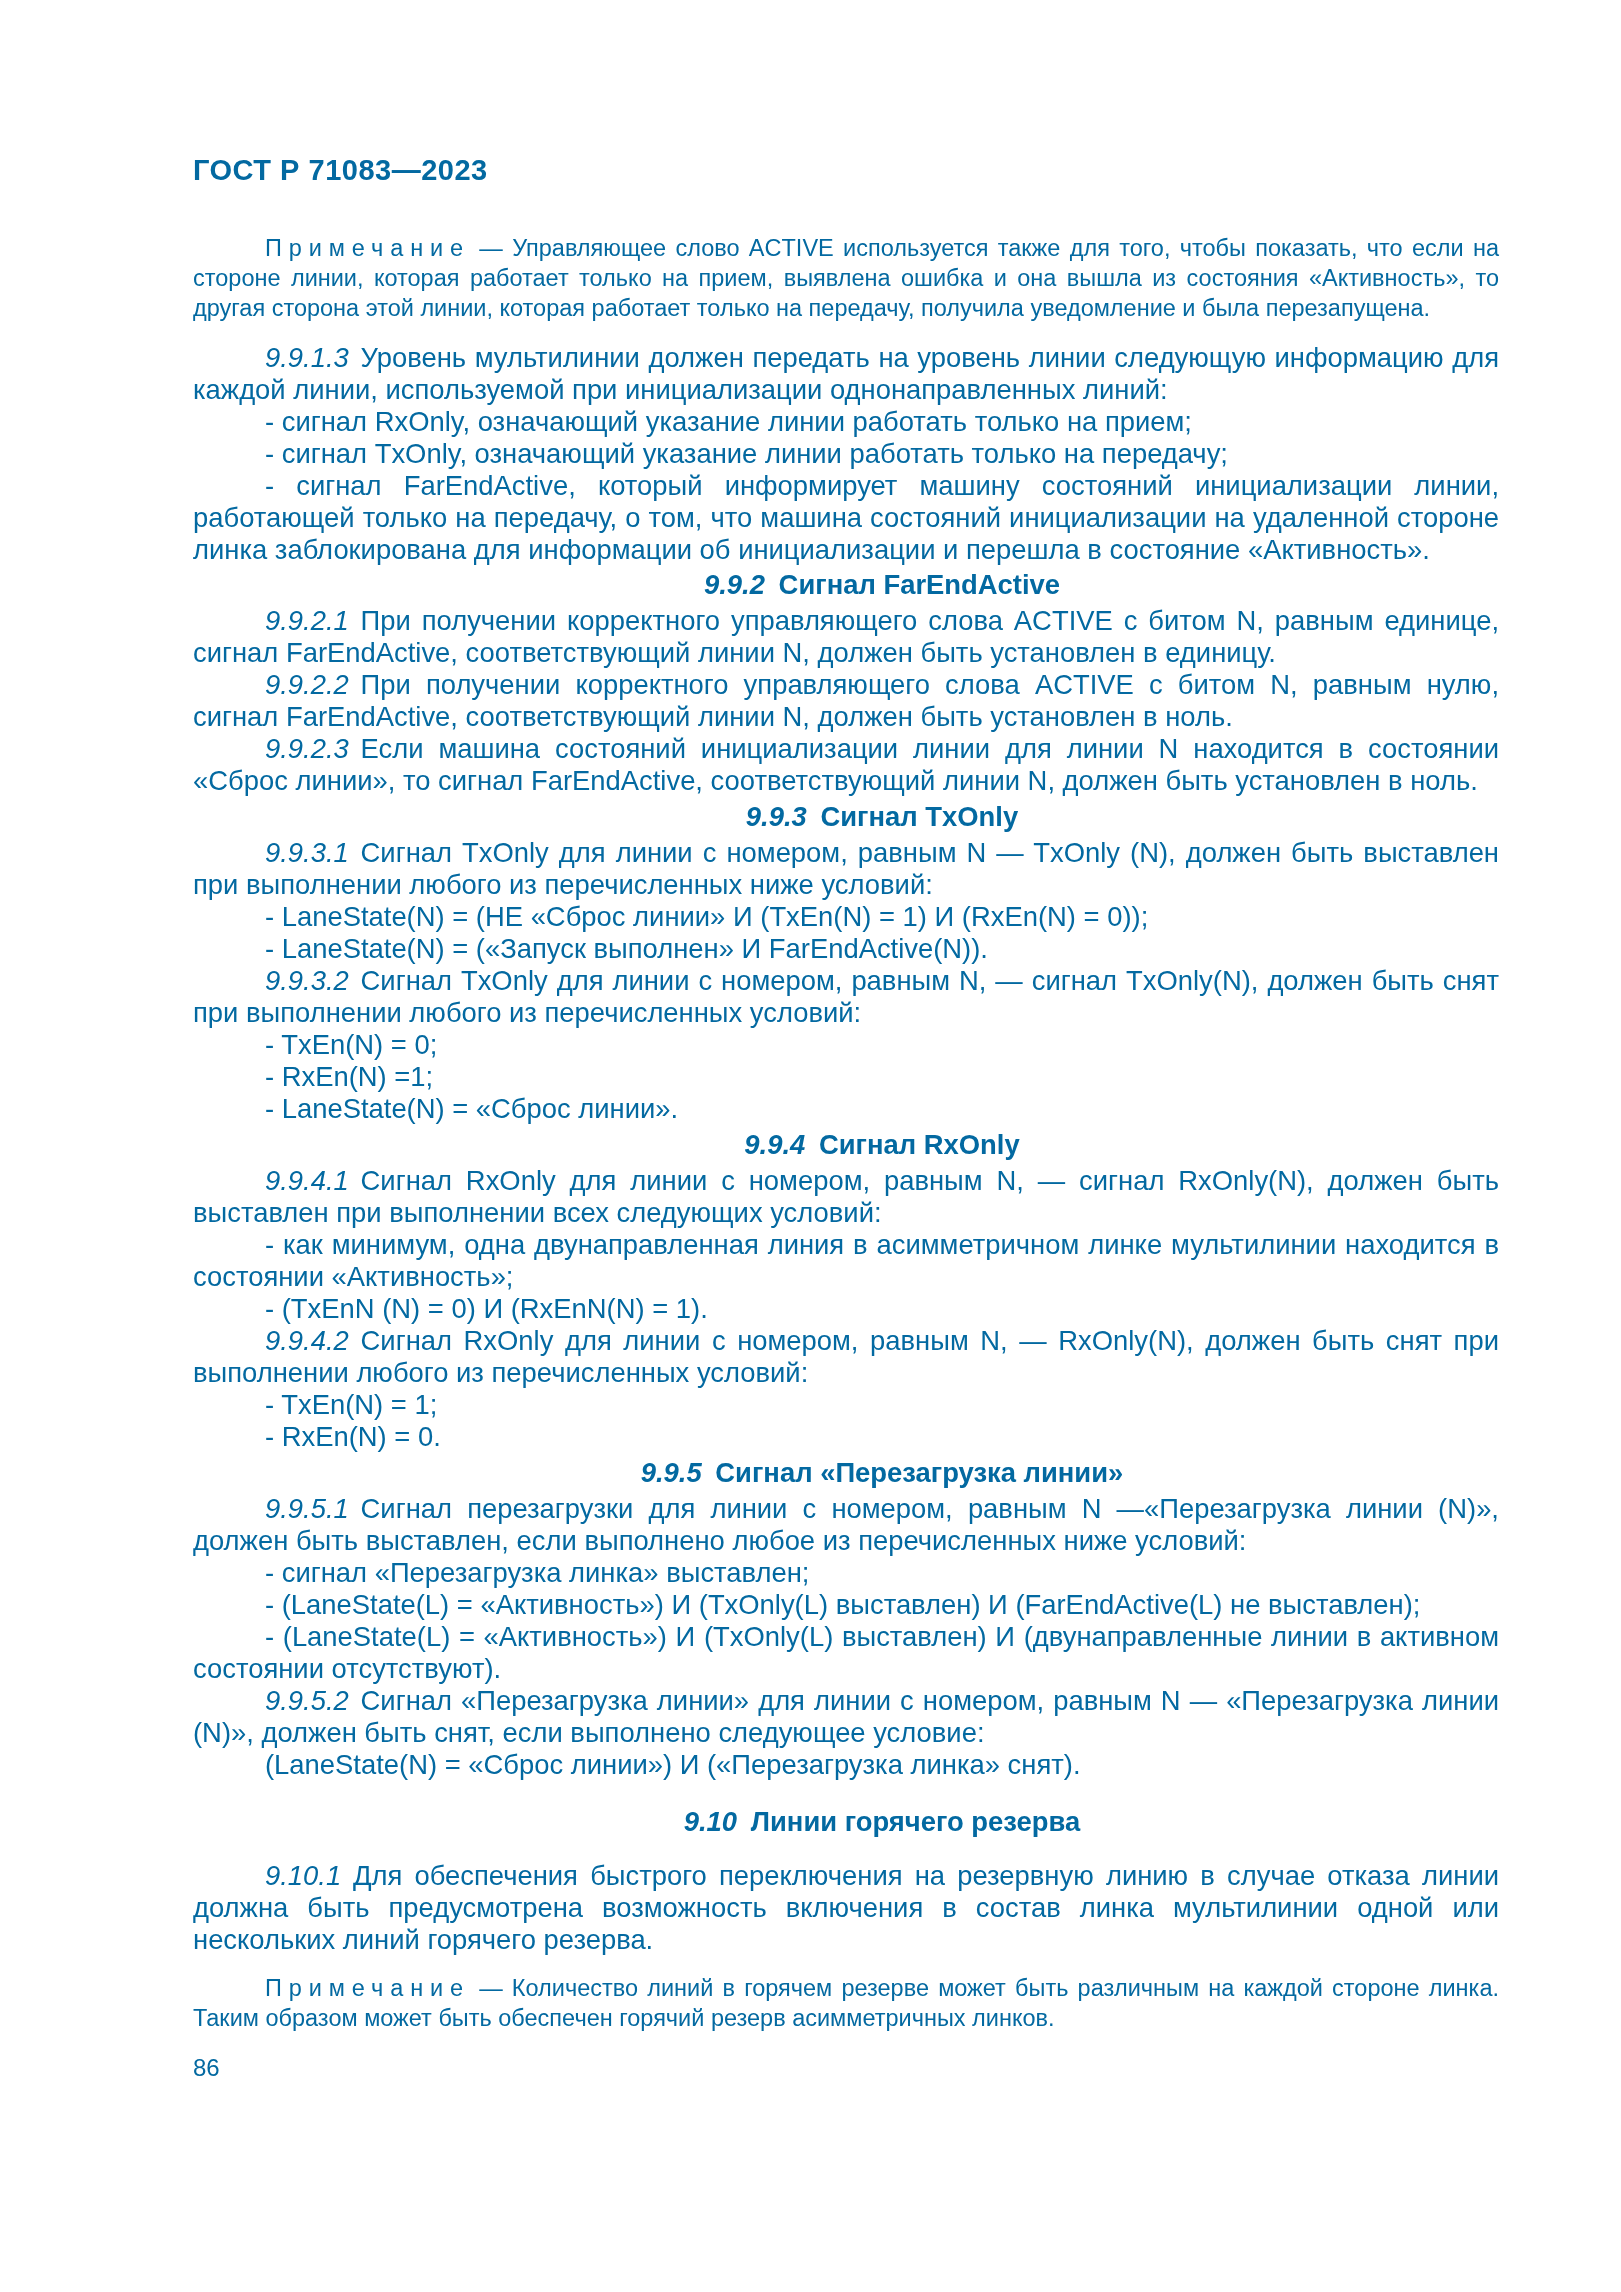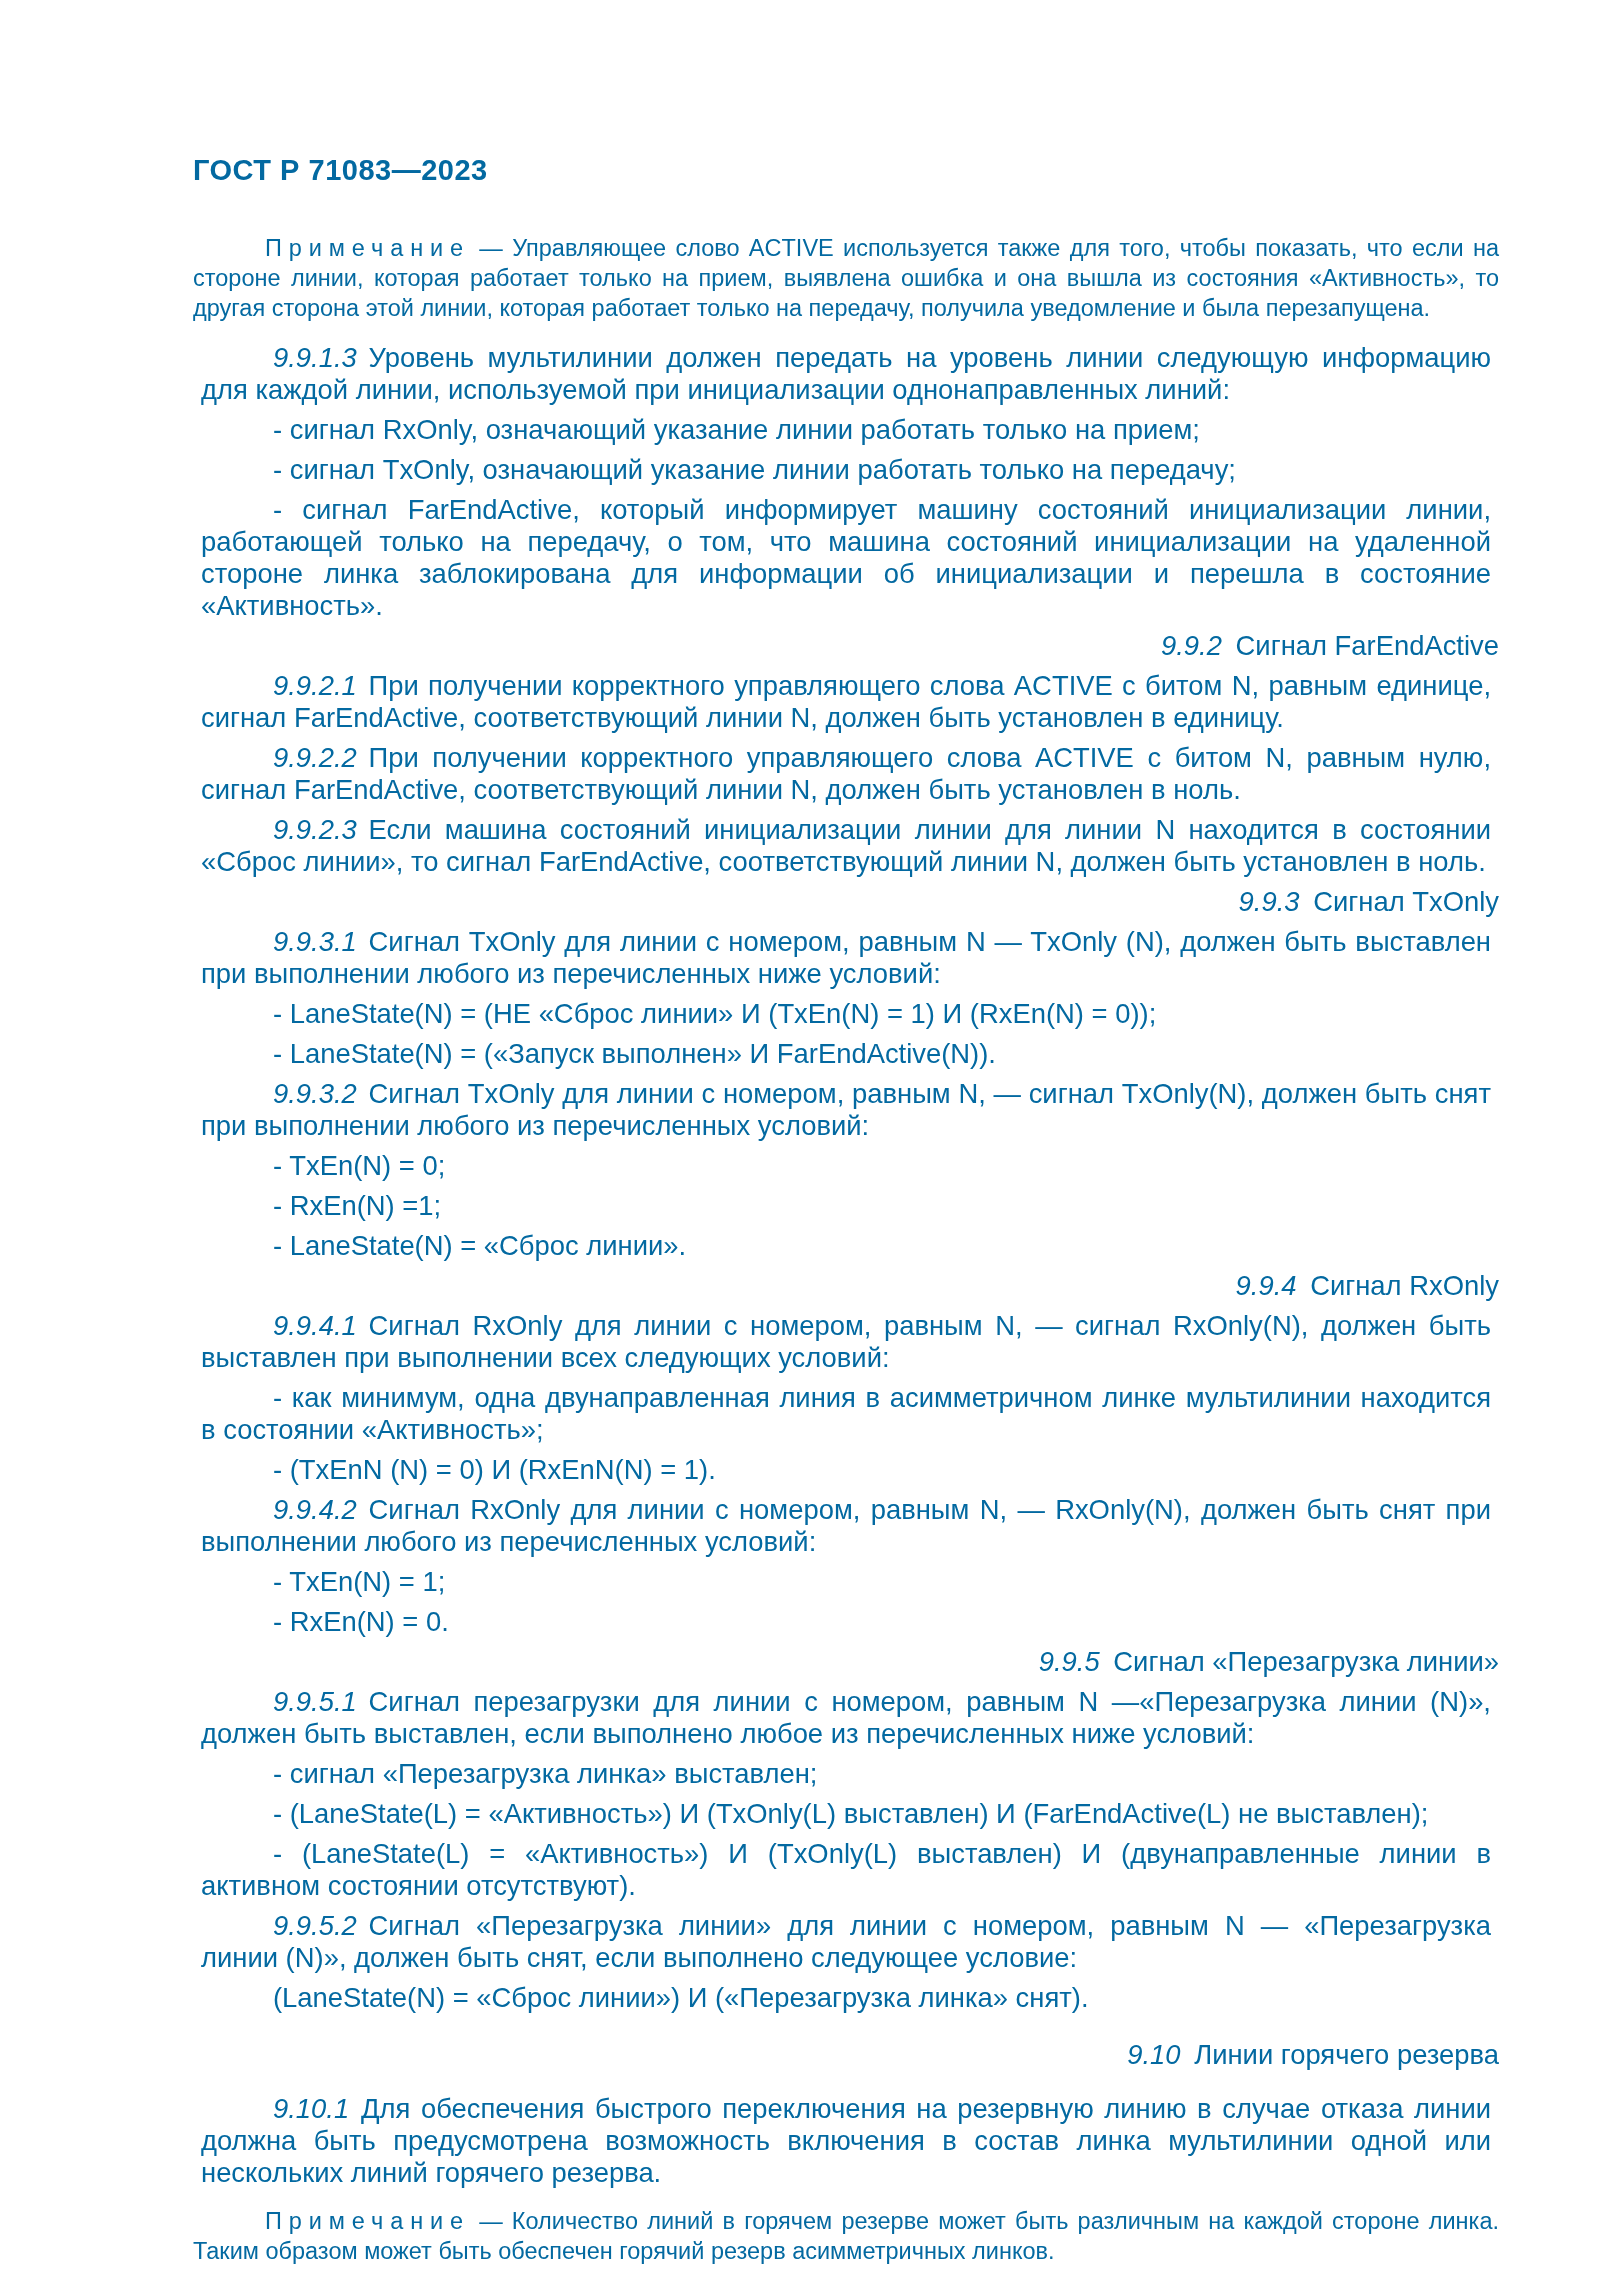--- a/index.html
+++ b/index.html
@@ -17,30 +17,30 @@
     font-family: "Liberation Sans", sans-serif;
     color: #0369a1;
   }
   .doc-header {
     font-size: 29px;
     font-weight: bold;
     line-height: 35px;
     margin: 0 0 45px 0;
     letter-spacing: 0.5px;
   }
-  .content p { margin: 8px; }
+  .content p { margin: 0; }
   .para, .item, .plain, .heading {
     font-size: 27.4px;
     line-height: 32px;
     text-align: justify;
     text-indent: 72px;
   }
   .heading {
-    font-weight: normal;
-    text-align: right;
+    font-weight: bold;
+    text-align: center;
     margin: 3.9px 0 !important;
   }
   .heading.major {
     margin: 25.5px 0 21.6px !important;
   }
   .hnum { font-style: italic; margin-right: 13.7px; }
   .pnum { font-style: italic; margin-right: 11.8px; }
   .note {
     font-size: 23.5px;
     line-height: 30px;

